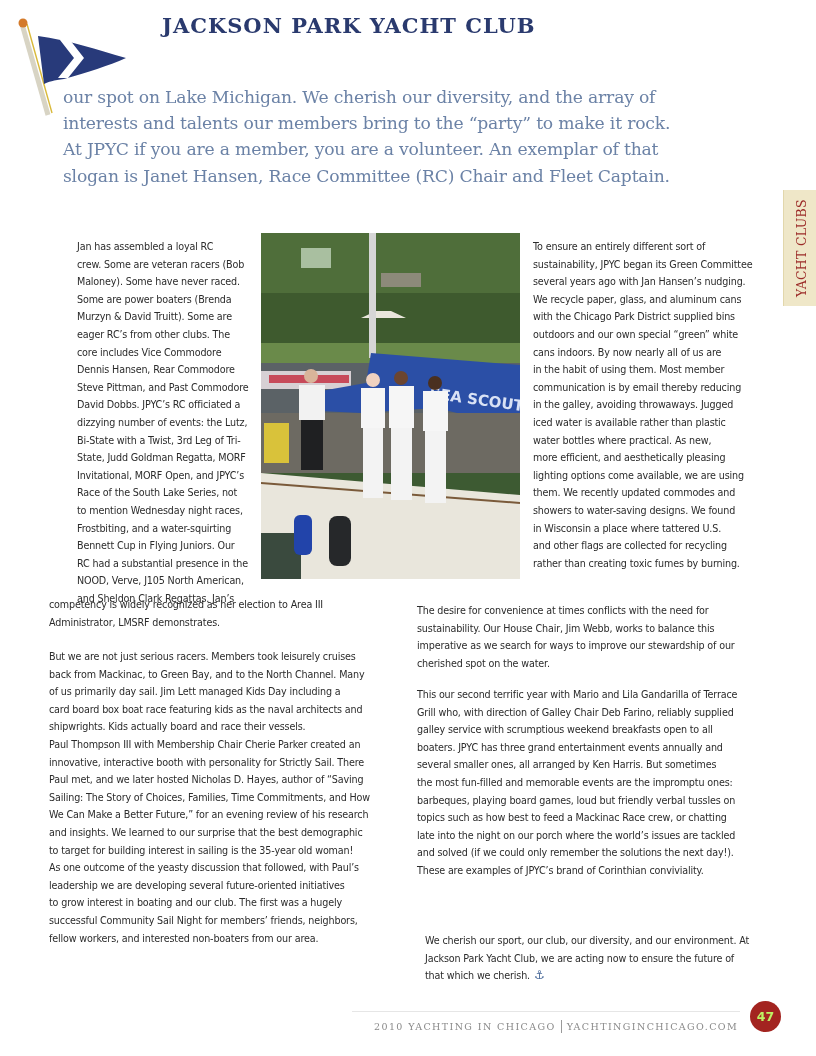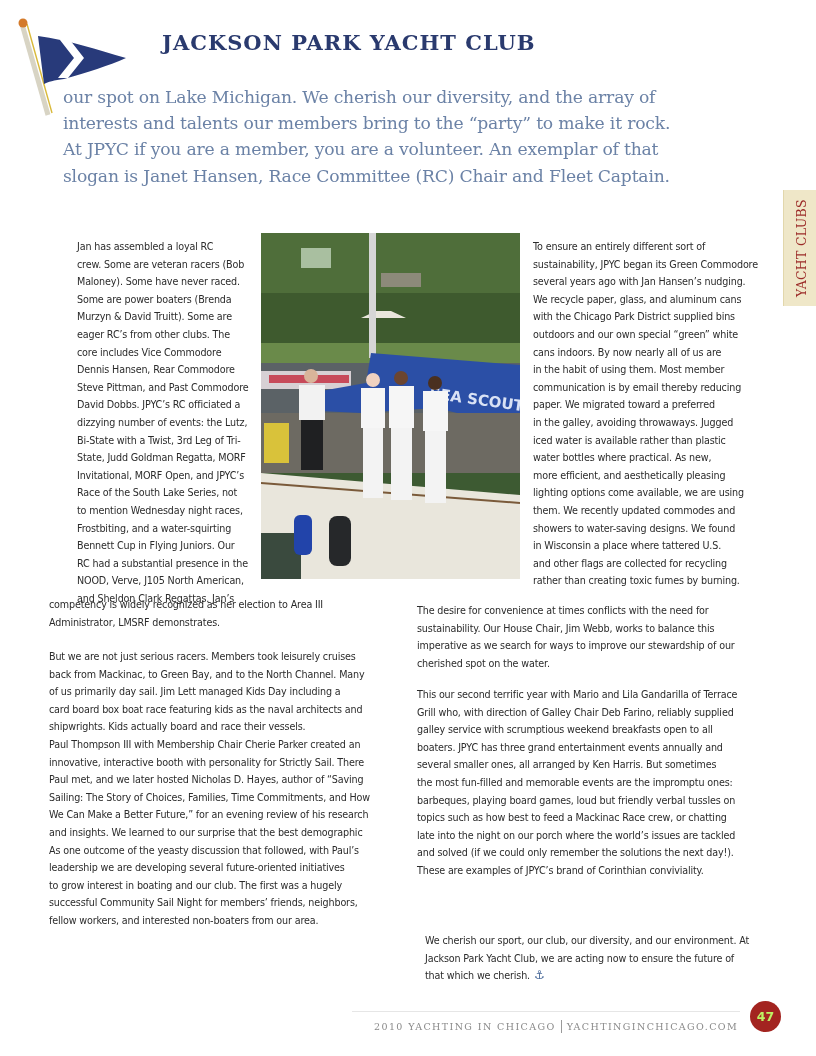--- a/index.html
+++ b/index.html
@@ -3,21 +3,21 @@
 <meta charset="utf-8">
 <style>
   html, body { margin: 0; padding: 0; background: #ffffff; }
   body { width: 816px; height: 1056px; position: relative; overflow: hidden; }
   .page { position: absolute; left: 0; top: 0; width: 816px; height: 1056px; }
 
   
   .burgee { position: absolute; left: 8px; top: 10px; width: 130px; height: 110px; }
 
   .club-title {
-    position: absolute; left: 162px; top: 30px;
+    position: absolute; left: 162px; top: 13px;
     font-family: "DejaVu Serif", serif; font-weight: bold;
     font-size: 21px; letter-spacing: 1px; color: #2a3a6e;
   }
 
   .intro {
     position: absolute; left: 63px; top: 84px; width: 640px;
     font-family: "DejaVu Serif", serif; font-size: 17.2px; line-height: 26.2px;
     color: #6b82a6; letter-spacing: -0.2px;
   }
   .intro span { display: block; white-space: nowrap; }
@@ -169,38 +169,38 @@
     <span>card board box boat race featuring kids as the naval architects and</span>
     <span>shipwrights.  Kids actually board and race their vessels.</span>
   </div>
   <div class="body-text lines col-left-p3">
     <span>Paul Thompson III with Membership Chair Cherie Parker created an</span>
     <span>innovative, interactive booth with personality for Strictly Sail.  There</span>
     <span>Paul met, and we later hosted Nicholas D. Hayes, author of “Saving</span>
     <span>Sailing:  The Story of Choices, Families, Time Commitments, and How</span>
     <span>We Can Make a Better Future,” for an evening review of his research</span>
     <span>and insights.  We learned to our surprise that the best demographic</span>
+    <span>to target for building interest in sailing is the 35-year old woman!</span>
     <span>As one outcome of the yeasty discussion that followed, with Paul’s</span>
     <span>leadership we are developing several future-oriented initiatives</span>
     <span>to grow interest in boating and our club.  The first was a hugely</span>
     <span>successful Community Sail Night for members’ friends, neighbors,</span>
     <span>fellow workers, and interested non-boaters from our area.</span>
   </div>
 
   <div class="body-text lines col-right-narrow">
     <span>To ensure an entirely different sort of</span>
-    <span>sustainability, JPYC began its Green Commodore</span>
+    <span>sustainability, JPYC began its Green Committee</span>
     <span>several years ago with Jan Hansen’s nudging.</span>
     <span>We recycle paper, glass, and aluminum cans</span>
     <span>with the Chicago Park District supplied bins</span>
     <span>outdoors and our own special “green” white</span>
     <span>cans indoors.  By now nearly all of us are</span>
     <span>in the habit of using them.  Most member</span>
     <span>communication is by email thereby reducing</span>
-    <span>paper. We migrated toward a preferred</span>
     <span>in the galley, avoiding throwaways.  Jugged</span>
     <span>iced water is available rather than plastic</span>
     <span>water bottles where practical.  As new,</span>
     <span>more efficient, and aesthetically pleasing</span>
     <span>lighting options come available, we are using</span>
     <span>them.  We recently updated commodes and</span>
     <span>showers to water-saving designs.  We found</span>
     <span>in Wisconsin a place where tattered U.S.</span>
     <span>and other flags are collected for recycling</span>
     <span>rather than creating toxic fumes by burning.</span>

